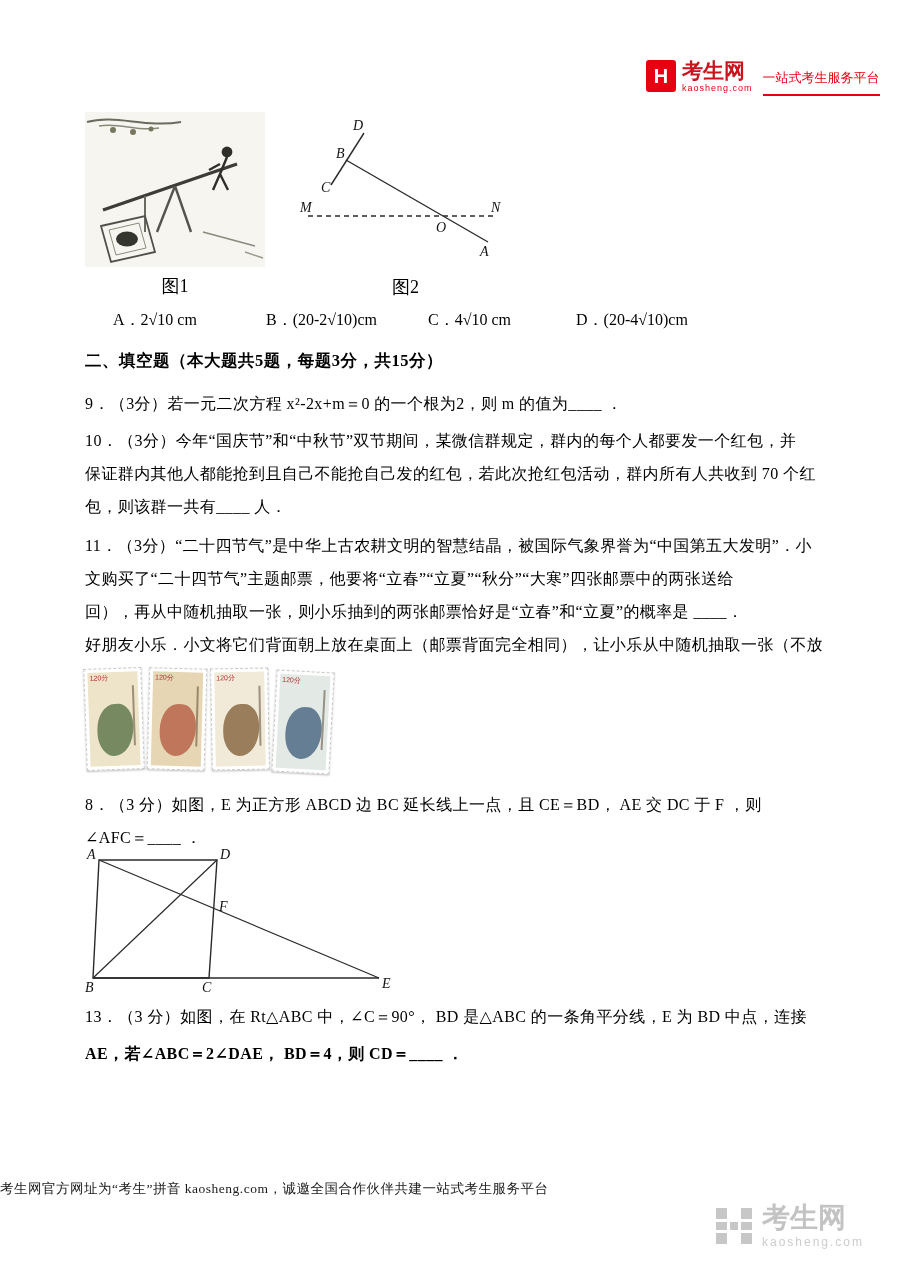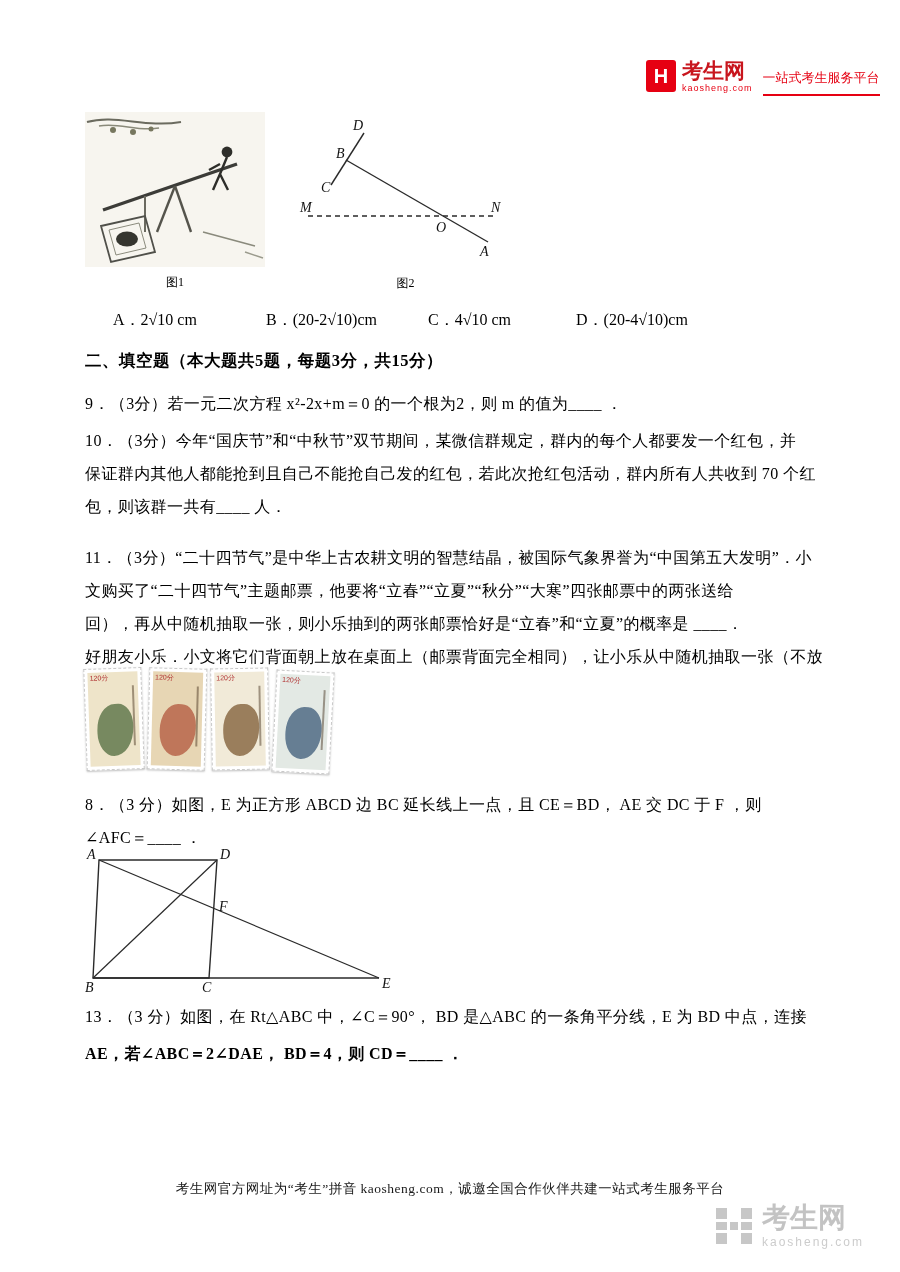--- a/index.html
+++ b/index.html
@@ -13,21 +13,21 @@
     font-family:"Liberation Sans",sans-serif; font-weight:bold; font-size:20px;
     display:flex; align-items:center; justify-content:center; }
   .brand-text { margin-left:6px; line-height:1; }
   .brand-name { font-size:21px; font-weight:bold; color:#c8151d; font-family:"Liberation Sans",sans-serif; }
   .brand-domain { font-size:9px; color:#e60012; letter-spacing:1px; margin-top:3px; font-family:"Liberation Sans",sans-serif; }
   .brand-tagline { margin-left:10px; margin-top:9px; color:#e60012; font-size:13px;
     border-bottom:2px solid #e60012; padding-bottom:7px; font-family:"Liberation Sans",sans-serif; }
 
   
   .figwrap { position:absolute; text-align:center; }
-  .figcaption { font-size:12px; margin-top:3px; }
+  .figcaption { font-size:18px; margin-top:3px; }
   svg text.pt { font-family:"Liberation Serif",serif; font-style:italic; font-size:14px; fill:#111; }
 
   .qline { font-size:16px; line-height:33px; letter-spacing:0.4px; white-space:nowrap; }
   .options { position:absolute; top:310px; left:85px; width:740px; font-size:16px; }
   .opt { position:absolute; top:0; white-space:nowrap;margin-left:8px; }
   .section-title { position:absolute; left:85px; top:350px; font-size:16.5px; font-weight:bold; letter-spacing:0.5px; }
 
   .qblock { position:absolute; left:85px; width:745px; }
 
   
@@ -37,21 +37,21 @@
   .stamp-inner { position:relative; width:100%; height:100%; overflow:hidden; }
   .stamp-denom { position:absolute; top:2px; left:2px; font-size:7px; color:#b03030; line-height:1;
     font-family:"Liberation Sans",sans-serif; }
   .stamp-art { position:absolute; left:8px; bottom:10px; width:36px; height:52px; border-radius:50% 40% 55% 45%;
     opacity:.75; }
   .stamp-col { position:absolute; right:4px; top:14px; width:2px; height:60px; background:rgba(60,40,20,.45); }
   .r1 { transform:rotate(-2deg); } .r2 { transform:rotate(1.5deg); }
   .r3 { transform:rotate(-1deg); } .r4 { transform:rotate(3deg); margin-top:3px; }
 
   
-  .footer { position:absolute; left:0; right:0; top:1180px; text-align:center; font-size:13.5px; color:#1a1a1a; letter-spacing:0.5px; }
+  .footer { position:absolute; left:0; right:0; top:1180px; font-size:13.5px; color:#1a1a1a; letter-spacing:0.5px; }
 
   
   .watermark { position:absolute; right:36px; top:1204px; display:flex; align-items:center; gap:8px; }
   .wm-icon { width:38px; height:38px; display:grid; grid-template-columns:11px 8px 11px; grid-template-rows:11px 8px 11px; gap:3px; }
   .wm-icon span { background:#c7c7c7; }
   .wm-icon span.mid-gap { background:transparent; }
   .wm-text .wm-name { font-size:28px; font-weight:bold; color:#c3c3c3; line-height:1; font-family:"Liberation Sans",sans-serif; }
   .wm-text .wm-domain { font-size:12px; color:#cccccc; letter-spacing:2px; margin-top:3px; font-family:"Liberation Sans",sans-serif; }
 </style>
 </head>
@@ -123,21 +123,21 @@
   <div class="qblock" style="top:387px;">
     <div class="qline">9．（3分）若一元二次方程 x²-2x+m＝0 的一个根为2，则 m 的值为____ ．</div>
   </div>
 
   <div class="qblock" style="top:424px;">
     <div class="qline">10．（3分）今年“国庆节”和“中秋节”双节期间，某微信群规定，群内的每个人都要发一个红包，并</div>
     <div class="qline">保证群内其他人都能抢到且自己不能抢自己发的红包，若此次抢红包活动，群内所有人共收到 70 个红</div>
     <div class="qline">包，则该群一共有____ 人．</div>
   </div>
 
-  <div class="qblock" style="top:529px;margin-top:12px;">
+  <div class="qblock" style="top:529px;">
     <div class="qline">11．（3分）“二十四节气”是中华上古农耕文明的智慧结晶，被国际气象界誉为“中国第五大发明”．小</div>
     <div class="qline">文购买了“二十四节气”主题邮票，他要将“立春”“立夏”“秋分”“大寒”四张邮票中的两张送给</div>
     <div class="qline">回），再从中随机抽取一张，则小乐抽到的两张邮票恰好是“立春”和“立夏”的概率是 ____．</div>
     <div class="qline">好朋友小乐．小文将它们背面朝上放在桌面上（邮票背面完全相同），让小乐从中随机抽取一张（不放</div>
   </div>
 
   <div class="stamps">
     <div class="stamp r1">
       <div class="stamp-inner" style="background: rgb(238, 228, 201);">
         <span class="stamp-denom">120分</span>

